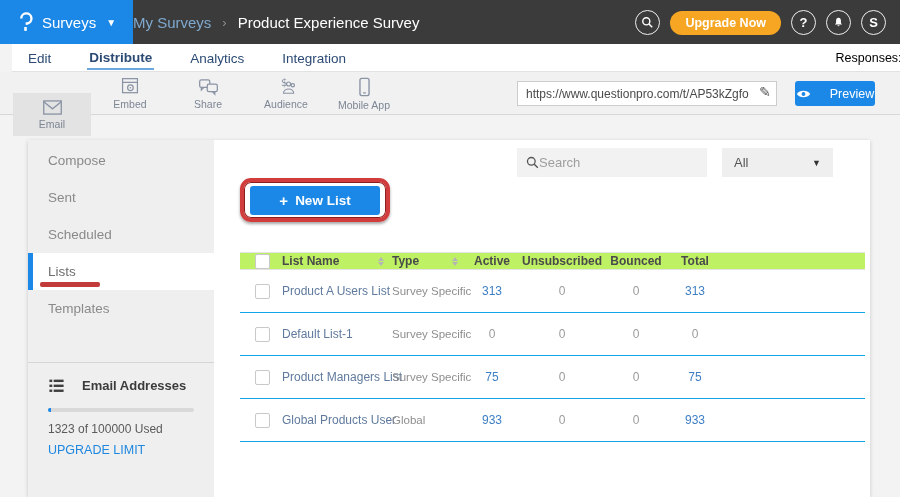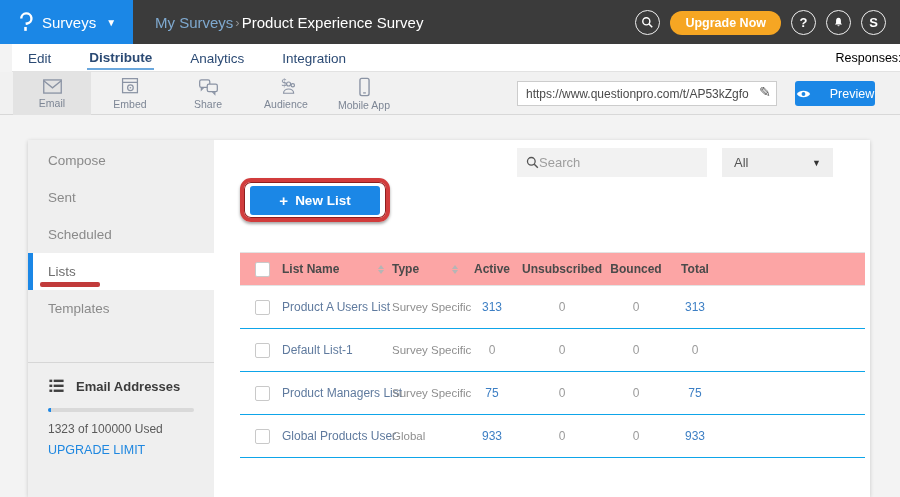--- a/index.html
+++ b/index.html
@@ -5,58 +5,58 @@
   * { margin:0; padding:0; box-sizing:border-box; }
   html,body { width:900px; height:497px; overflow:hidden; }
   body { font-family:"Liberation Sans", sans-serif; background:#f3f3f3; position:relative; }
 
   
   .top-bar { position:absolute; left:0; top:0; width:900px; height:44px; background:#3b3b3b; display:flex; align-items:center; }
   .logo-block { width:133px; height:44px; background:#1b87e6; display:flex; align-items:center; justify-content:center; gap:8px; cursor:pointer; }
   .logo-glyph svg { display:block; }
   .app-menu-label { color:#fff; font-size:15px; }
   .logo-caret { color:#fff; font-size:10px; margin-left:2px; }
-  .breadcrumb { margin-left:22px; display:flex; align-items:center; gap:2px; font-size:15px; }
+  .breadcrumb { display:flex; align-items:center; gap:11px; font-size:15px; }
   .crumb-parent { color:#7fa9cf; }
   .crumb-sep { color:#8f8f8f; font-size:13px; }
   .crumb-current { color:#ffffff; }
   .header-right { margin-left:auto; display:flex; align-items:flex-end; gap:10px; padding-right:14px; }
   .hdr-circle { width:25px; height:25px; border:1.6px solid #f0f0f0; border-radius:50%; display:flex; align-items:center; justify-content:center; color:#fff; font-size:13px; font-weight:bold; }
   .upgrade-pill { height:24px; background:#f6a623; border-radius:12px; color:#fff; font-size:12.5px; font-weight:bold; display:flex; align-items:center; padding:0 15px; }
 
   
   .tab-bar { position:absolute; left:12px; top:44px; width:900px; height:28px; background:#fff; border-bottom:1px solid #e2e2e2; display:flex; align-items:center; padding-left:14px; }
   .tab { color:#2b4a74; font-size:13.5px; margin-right:34px; padding:4px 2px 3px; cursor:pointer; }
   .tab.active { font-weight:bold; border-bottom:2px solid #6aa7dd; }
   .responses { margin-left:auto; color:#000000; font-size:12.5px; }
 
   
   .toolbar { position:absolute; left:0; top:72px; width:900px; height:43px; background:#f1f1f1; border-bottom:1px solid #d8d8d8; }
   .tool-items { display:flex; padding-left:13px; height:43px; }
   .tool-item { width:78px; height:43px; display:flex; flex-direction:column; align-items:center; justify-content:center; gap:2px; cursor:pointer; }
-  .tool-item.active { background:#e3e3e3; }
+  .tool-item.active { background:#e3e3e3;margin-top:21px; }
   .tool-item svg { display:block; }
   .tool-label { font-size:10.5px; color:#7d8695; }
   .url-wrap { position:absolute; left:517px; top:9px; width:260px; height:25px; }
   .url-input { width:100%; height:100%; border:1px solid #ccc; background:#fff; font-family:"Liberation Sans",sans-serif; font-size:12px; color:#4a4a4a; padding:0 26px 0 8px; }
   .pencil { position:absolute; right:6px; top:3px; font-size:14px; color:#555; cursor:pointer; font-family:"DejaVu Sans",sans-serif; }
   .preview-btn { position:absolute; left:795px; top:9px; width:80px; height:25px; background:#1b87e6; border-radius:3px; color:#fff; font-size:12.5px; display:flex; align-items:center; justify-content:center; gap:19px; cursor:pointer; }
 
   
   .card { position:absolute; left:28px; top:140px; width:842px; height:357px; background:#fff; box-shadow:0 1px 4px rgba(0,0,0,0.18); }
 
   
   .side { position:absolute; left:0; top:0; width:186px; height:100%; background:#efefef;text-decoration:underline; }
   .side-nav { position:absolute; top:2px; left:0; width:100%; }
   .side-item { position:relative; height:37px; line-height:37px; padding-left:20px; font-size:13.5px; color:#8a8a8a; cursor:pointer; }
   .side-item.active { background:#fff; color:#6e6e6e; border-left:5px solid #1b87e6; padding-left:15px; }
   .red-underline { position:absolute; left:7px; bottom:3px; width:60px; height:5px; background:#c13b3b; border-radius:2px; }
   .side-divider { position:absolute; top:222px; left:0; width:100%; border-top:1px solid #d6d6d6; }
   .email-box { position:absolute; top:238px; left:20px; width:148px; }
-  .email-title-row { display:flex; align-items:center; gap:11px; }
+  .email-title-row { display:flex; gap:17px; }
   .email-title { font-size:13px; font-weight:bold; color:#3b3b3b; }
   .usage-bar { margin-top:14px; width:146px; height:4px; background:#d9d9d9; border-radius:2px; overflow:hidden; }
   .usage-fill { height:100%; background:#1b87e6; min-width:3px; }
   .usage-text { margin-top:10px; font-size:12px; color:#5a5a5a; }
   .upgrade-link { margin-top:7px; font-size:12.5px; color:#1e87e0; cursor:pointer; }
 
   
   .content { position:absolute; left:186px; top:0; right:0; bottom:0; background:#fff; }
   .search-box { position:absolute; left:303px; top:8px; width:190px; height:29px; background:#f2f2f2; display:flex; align-items:center; padding-left:9px; }
   .search-input { border:none; background:transparent; outline:none; font-family:"Liberation Sans",sans-serif; font-size:13px; color:#555; width:150px; }
@@ -64,21 +64,21 @@
   .filter-dd { position:absolute; left:508px; top:8px; width:111px; height:29px; background:#efefef; display:flex; align-items:center; justify-content:space-between; padding:0 12px; font-size:13px; color:#555; cursor:pointer; }
   .filter-caret { font-size:9px; color:#333; }
 
   .annotation-ring { position:absolute; left:26px; top:38px; width:150px; height:44px; border:4px solid #d13c3c; border-radius:11px; box-shadow:0 2px 3px rgba(0,0,0,0.35), inset 0 0 0 1px #8e1e1e; display:flex; align-items:center; justify-content:center; }
   .new-list-btn { width:130px; height:29px; background:#1b87e6; border-radius:3px; color:#fff; font-size:13.5px; font-weight:bold; display:flex; align-items:center; justify-content:center; gap:7px; cursor:pointer; }
   .plus-glyph { font-size:15px; font-weight:bold; }
 
   
   .table { position:absolute; left:26px; top:112px; width:625px; }
   .thead, .trow { display:grid; grid-template-columns:42px 110px 74px 52px 88px 60px 58px 1fr; align-items:center; }
-  .thead { height:34px; background:#fca5a5; border-top:1px solid #e3e3e3; border-bottom:1px solid #e3e3e3; font-size:12px; font-weight:bold; color:#4a4a4a; }
+  .thead { height:18px; background:#bef264; border-top:1px solid #e3e3e3; border-bottom:1px solid #e3e3e3; font-size:12px; font-weight:bold; color:#4a4a4a; }
   .trow { height:43px; border-bottom:1px solid #0ea5e9; font-size:12px; }
   .cell-check { padding-left:15px; }
   .checkbox { width:15px; height:15px; border:1px solid #c9c9c9; border-radius:2px; background:#fff; display:block; cursor:pointer; }
   .hcell-sort { display:flex; align-items:center; justify-content:space-between; padding-right:8px; cursor:pointer; }
   .sort-icon { display:flex; flex-direction:column; gap:1px; }
   .sort-icon i { width:0; height:0; border-left:3.5px solid transparent; border-right:3.5px solid transparent; display:block; }
   .sort-up { border-bottom:4px solid #b5b5b5; }
   .sort-down { border-top:4px solid #b5b5b5; }
   .c-center { text-align:center; }
   .name-link { color:#5f7a9e; cursor:pointer; white-space:nowrap; }

